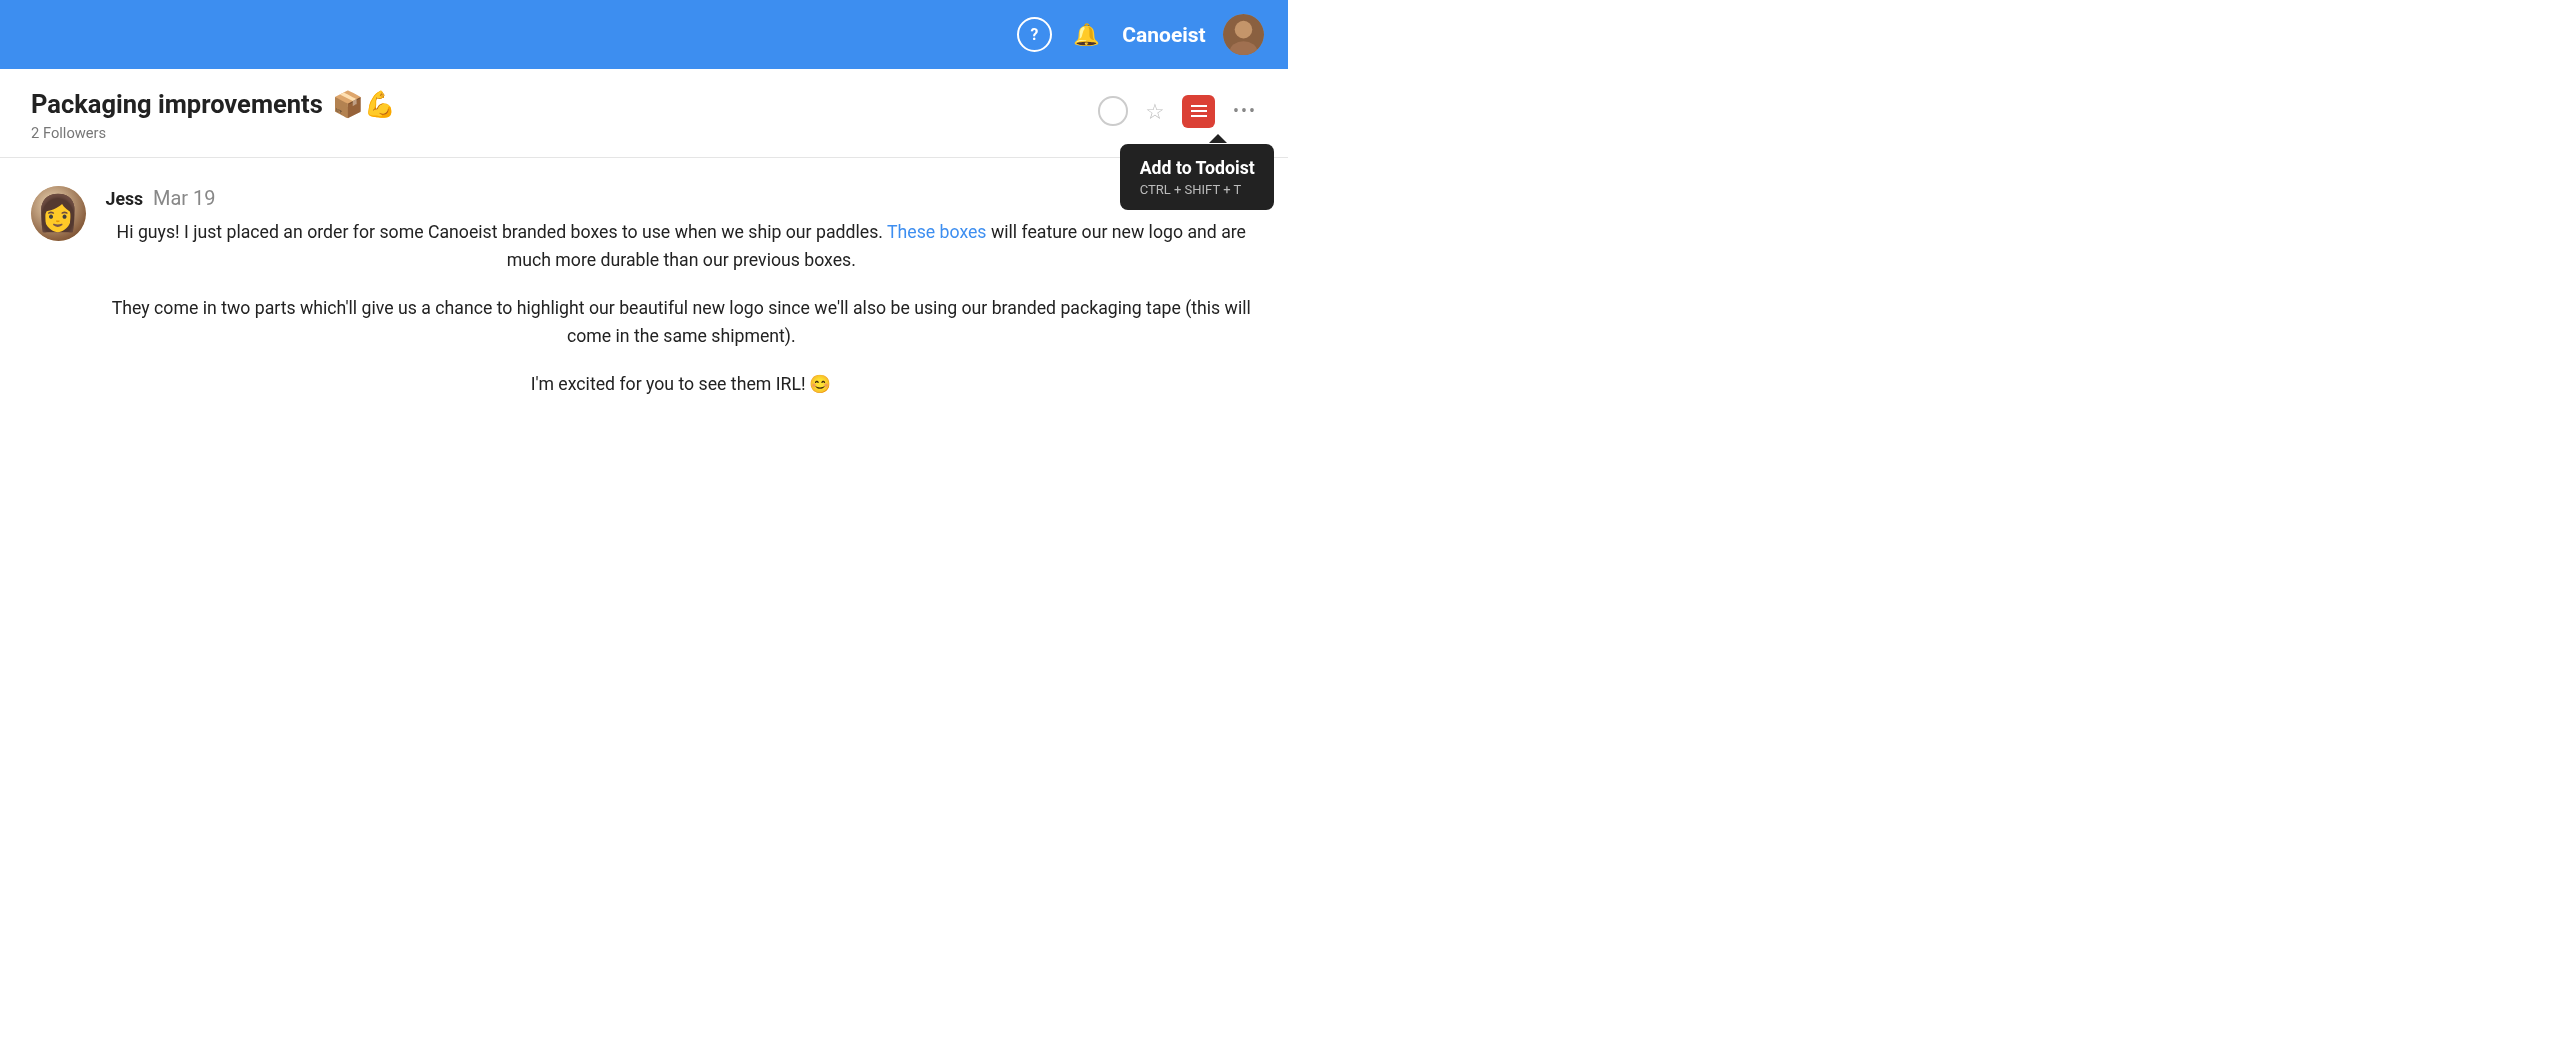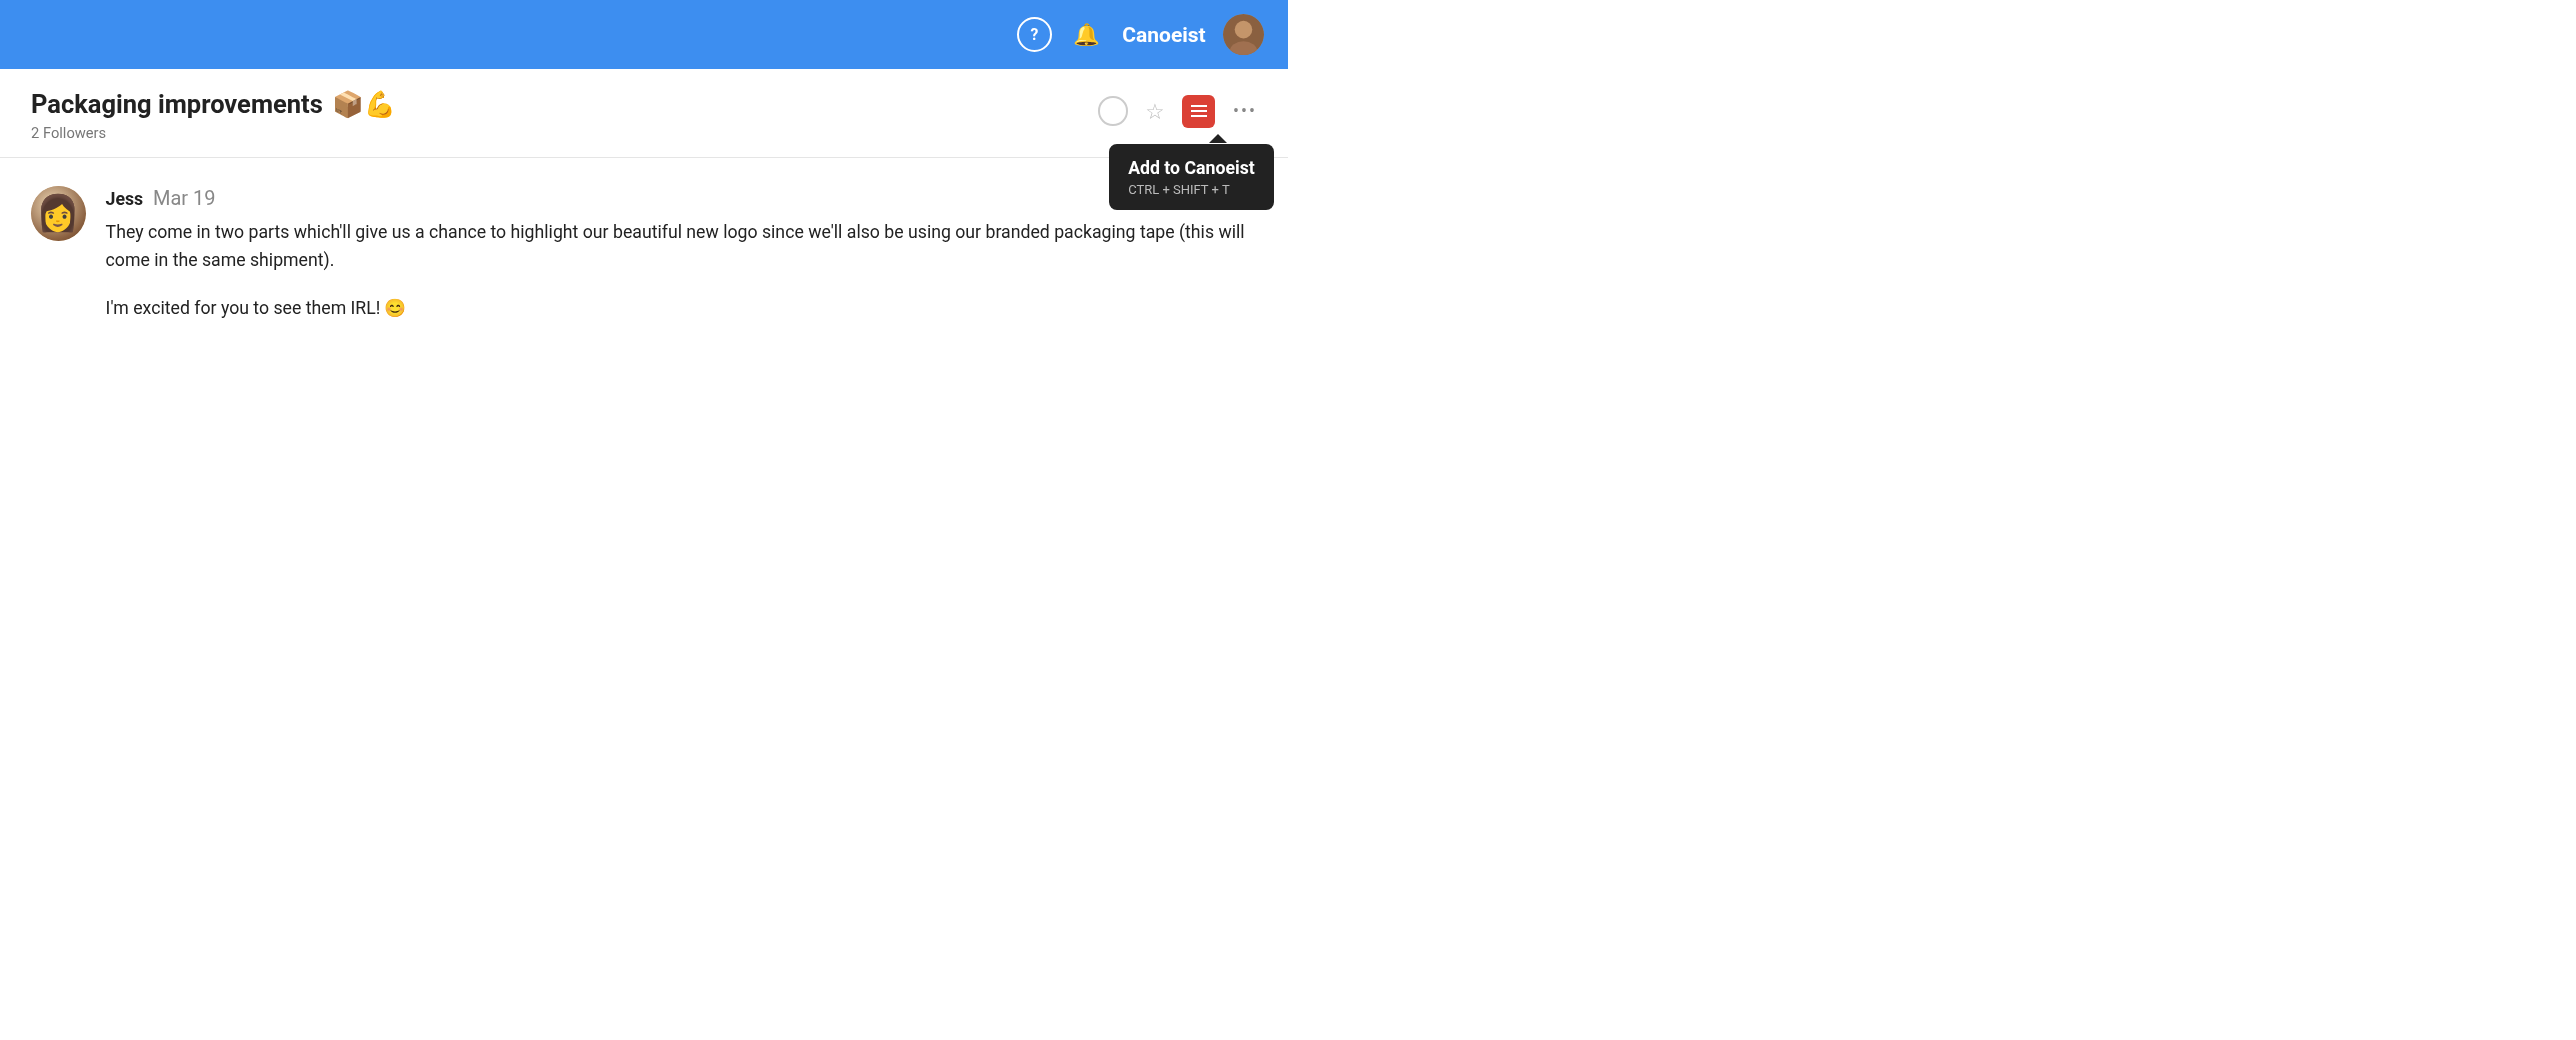--- a/index.html
+++ b/index.html
@@ -159,20 +159,21 @@
       margin-top: 3.9px;
     }
 
     
     .post-area {
       padding: 27.5px 31px 27.5px 31px;
     }
     .post {
       display: flex;
       gap: 19.6px;
+      text-align: center;
     }
     .post-avatar {
       width: 55px;
       height: 55px;
       border-radius: 50%;
       background: #c4a07a;
       flex-shrink: 0;
       overflow: hidden;
       display: flex;
       align-items: center;
@@ -270,40 +271,43 @@
         <div class="todoist-line"></div>
       </div>
     </div>
     <div class="action-more">
       <span>•••</span>
     </div>
   </div>
 
   <div class="tooltip-container">
     <div class="tooltip">
-      <div class="tooltip-title">Add to Canoeist</div>
+      <div class="tooltip-title">Add to Todoist</div>
       <div class="tooltip-shortcut">CTRL + SHIFT + T</div>
     </div>
   </div>
 </div>
 
 <div class="post-area">
   <div class="post">
 
     <div class="post-avatar">
       <div class="post-avatar-inner"></div>
     </div>
 
     <div class="post-content">
       <div class="post-meta">
         <span class="post-author">Jess</span>
         <span class="post-date">Mar 19</span>
       </div>
       <div class="post-body">
         <div class="post-paragraph">
+          <span>Hi guys! I just placed an order for some Canoeist branded boxes to use when we ship our paddles. </span><a class="post-link" href="#">These boxes</a><span> will feature our new logo and are much more durable than our previous boxes.</span>
+        </div>
+        <div class="post-paragraph">
           <span>They come in two parts which'll give us a chance to highlight our beautiful new logo since we'll also be using our branded packaging tape (this will come in the same shipment).</span>
         </div>
         <div class="post-paragraph">
           <span>I'm excited for you to see them IRL! 😊</span>
         </div>
       </div>
     </div>
   </div>
 </div>
 

